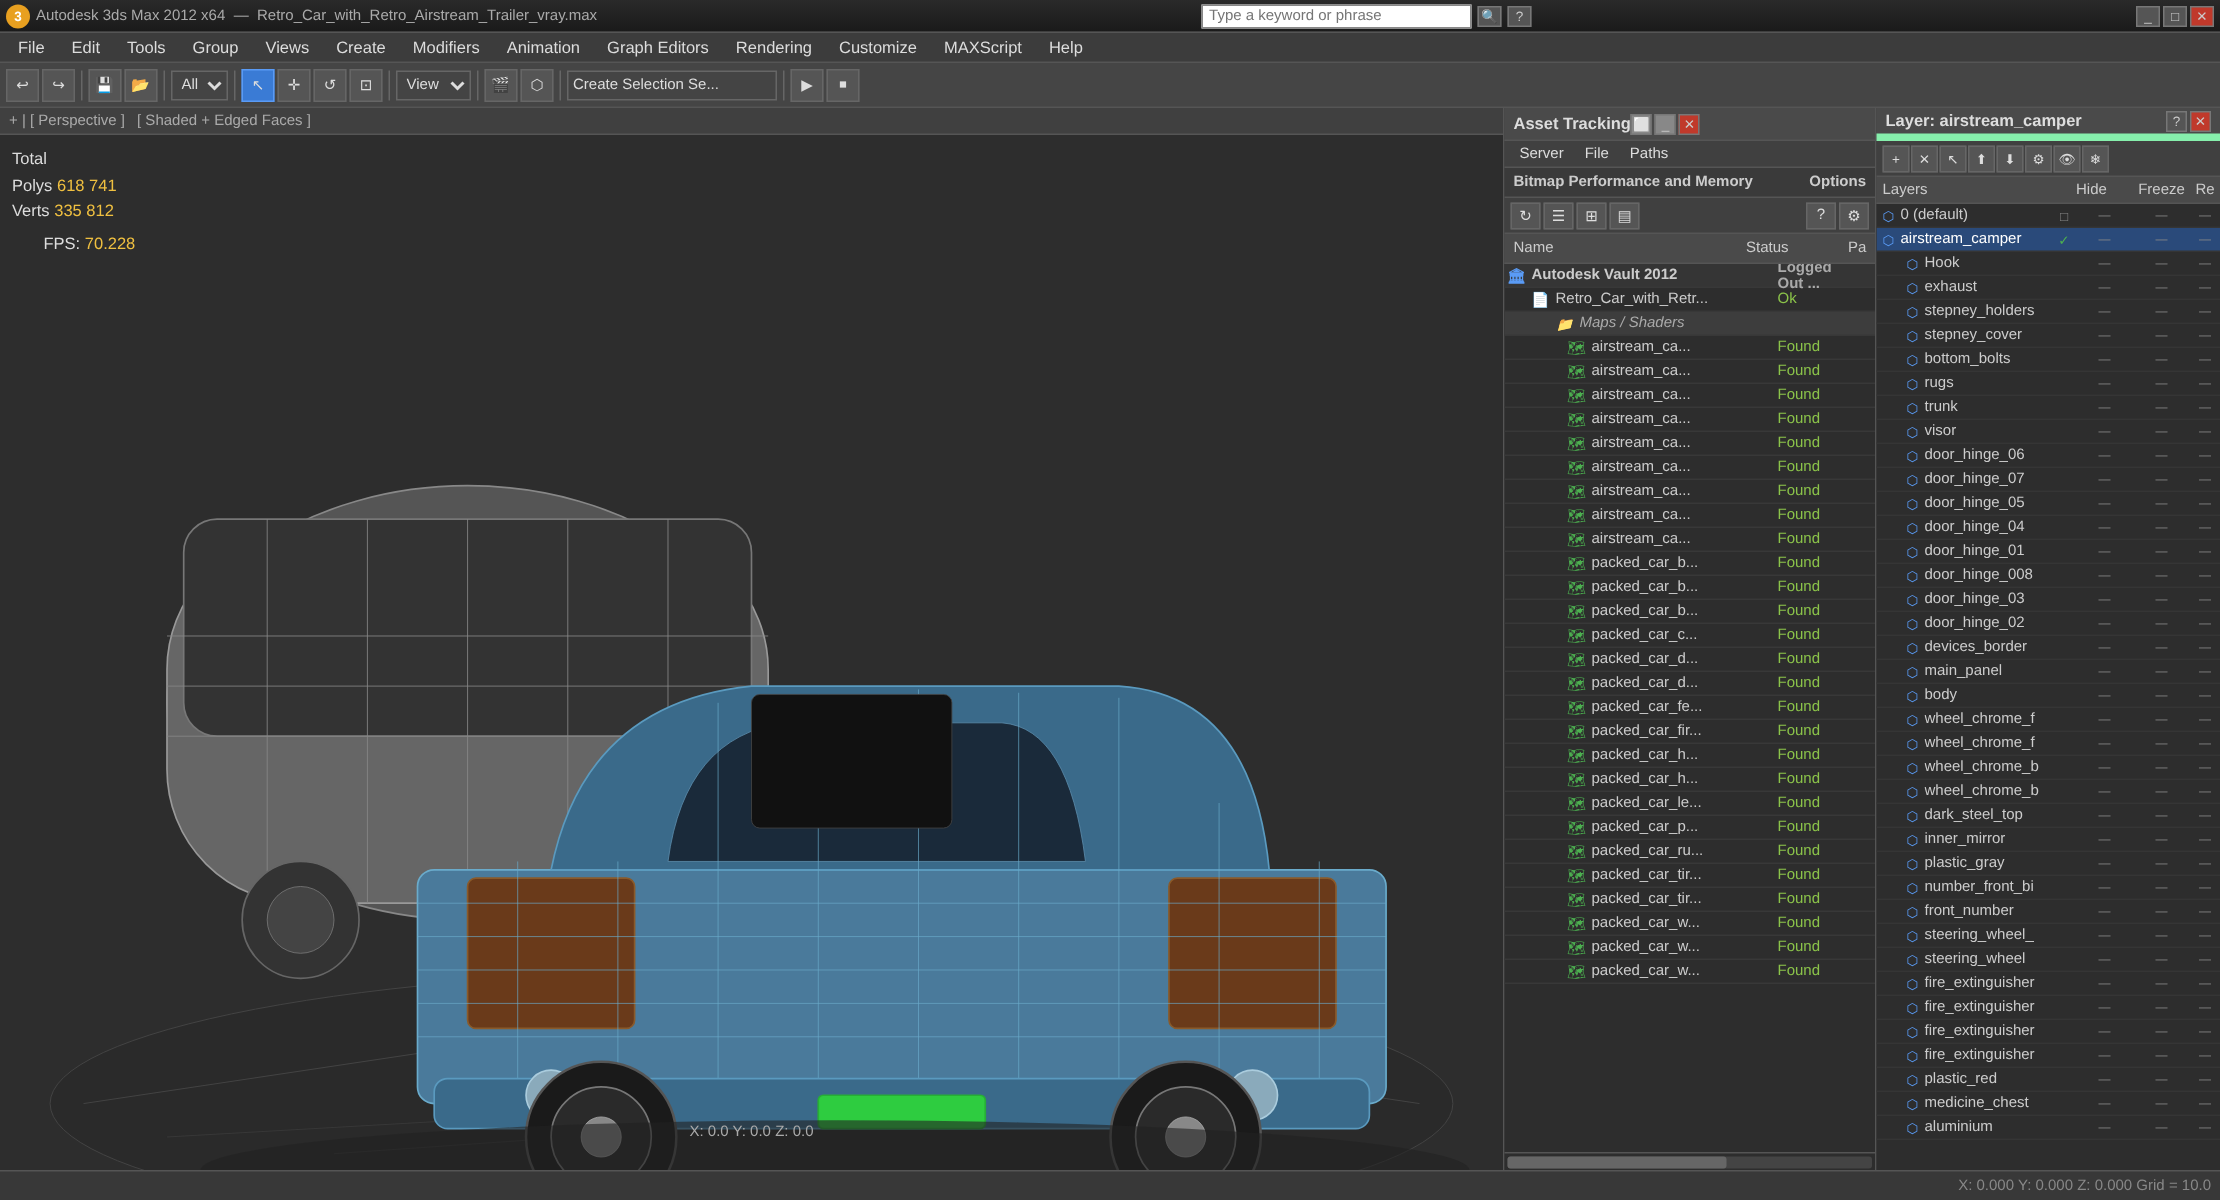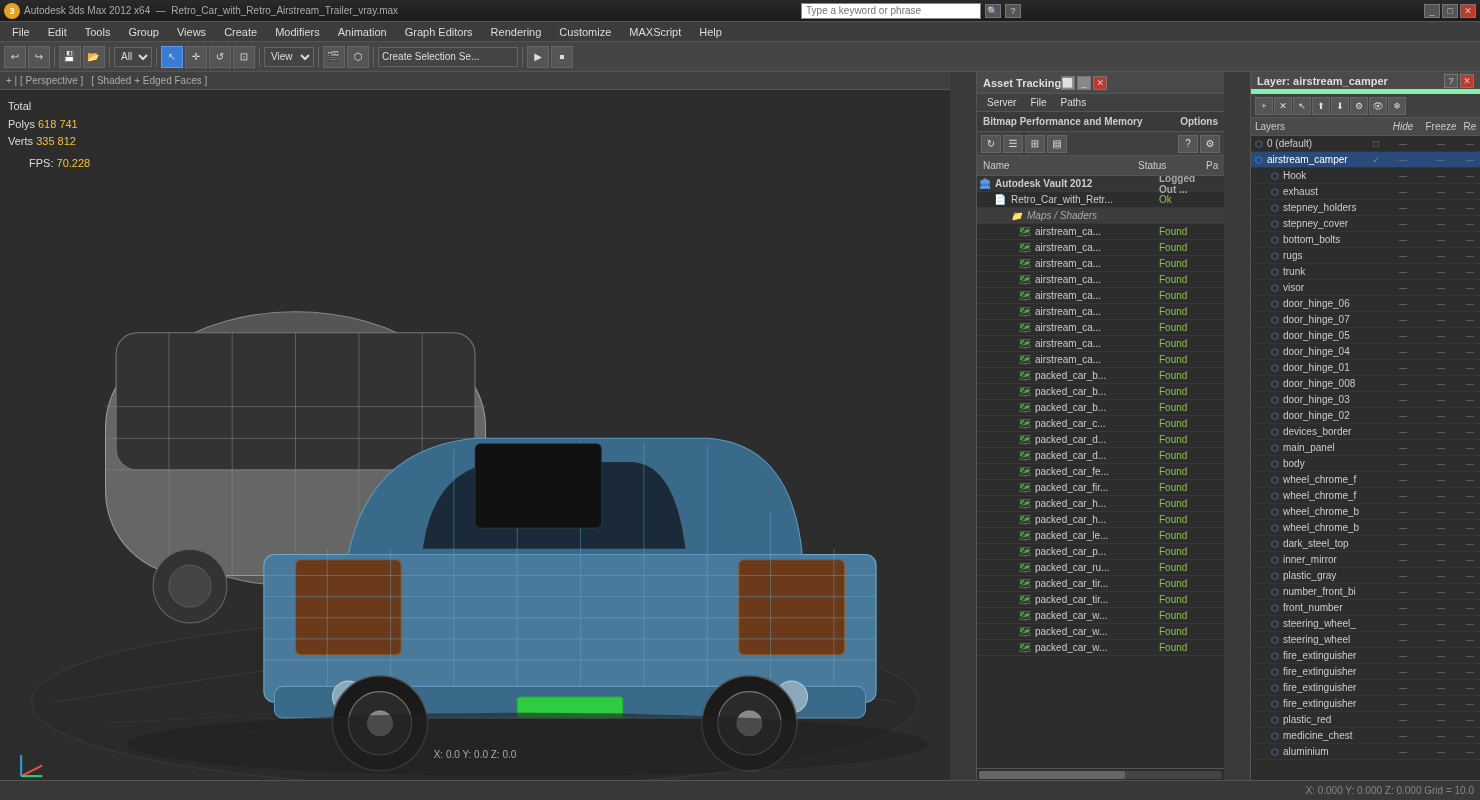--- a/index.html
+++ b/index.html
@@ -58,21 +58,20 @@
       font-size: 10px; color: #ddd;
     }
     .tool-btn.active { background: #3a7bd5; border-color: #5a9bf5; }
     .tool-separator { width: 1px; height: 20px; background: #666; margin: 0 2px; }
     .tool-select { height: 20px; background: #444; border: 1px solid #666; color: #ddd; font-size: 10px; padding: 0 2px; }
 
     
     #main-area {
       display: flex;
       height: calc(800px - 22px - 20px - 30px - 20px);
-      gap: 26px;
     }
 
     
     #viewport {
       flex: 1;
       background: #2a2a2a;
       position: relative;
       overflow: hidden;
     }
     #viewport-header {
@@ -257,21 +256,21 @@
     #layers-column-header {
       height: 18px;
       background: #4a4a4a;
       display: flex;
       align-items: center;
       border-bottom: 1px solid #555;
       font-size: 10px;
       color: #ccc;
     }
     .layers-col-name { flex: 1; padding: 0 4px; }
-    .layers-col-hide { width: 38px; text-align: center; font-style: italic; }
+    .layers-col-hide { width: 38px; text-align: left; }
     .layers-col-freeze { width: 38px; text-align: center; }
     .layers-col-re { width: 20px; text-align: center; }
 
     #layers-list {
       flex: 1;
       overflow-y: auto;
       background: #2d2d2d;
     }
     .layer-row {
       height: 16px;

